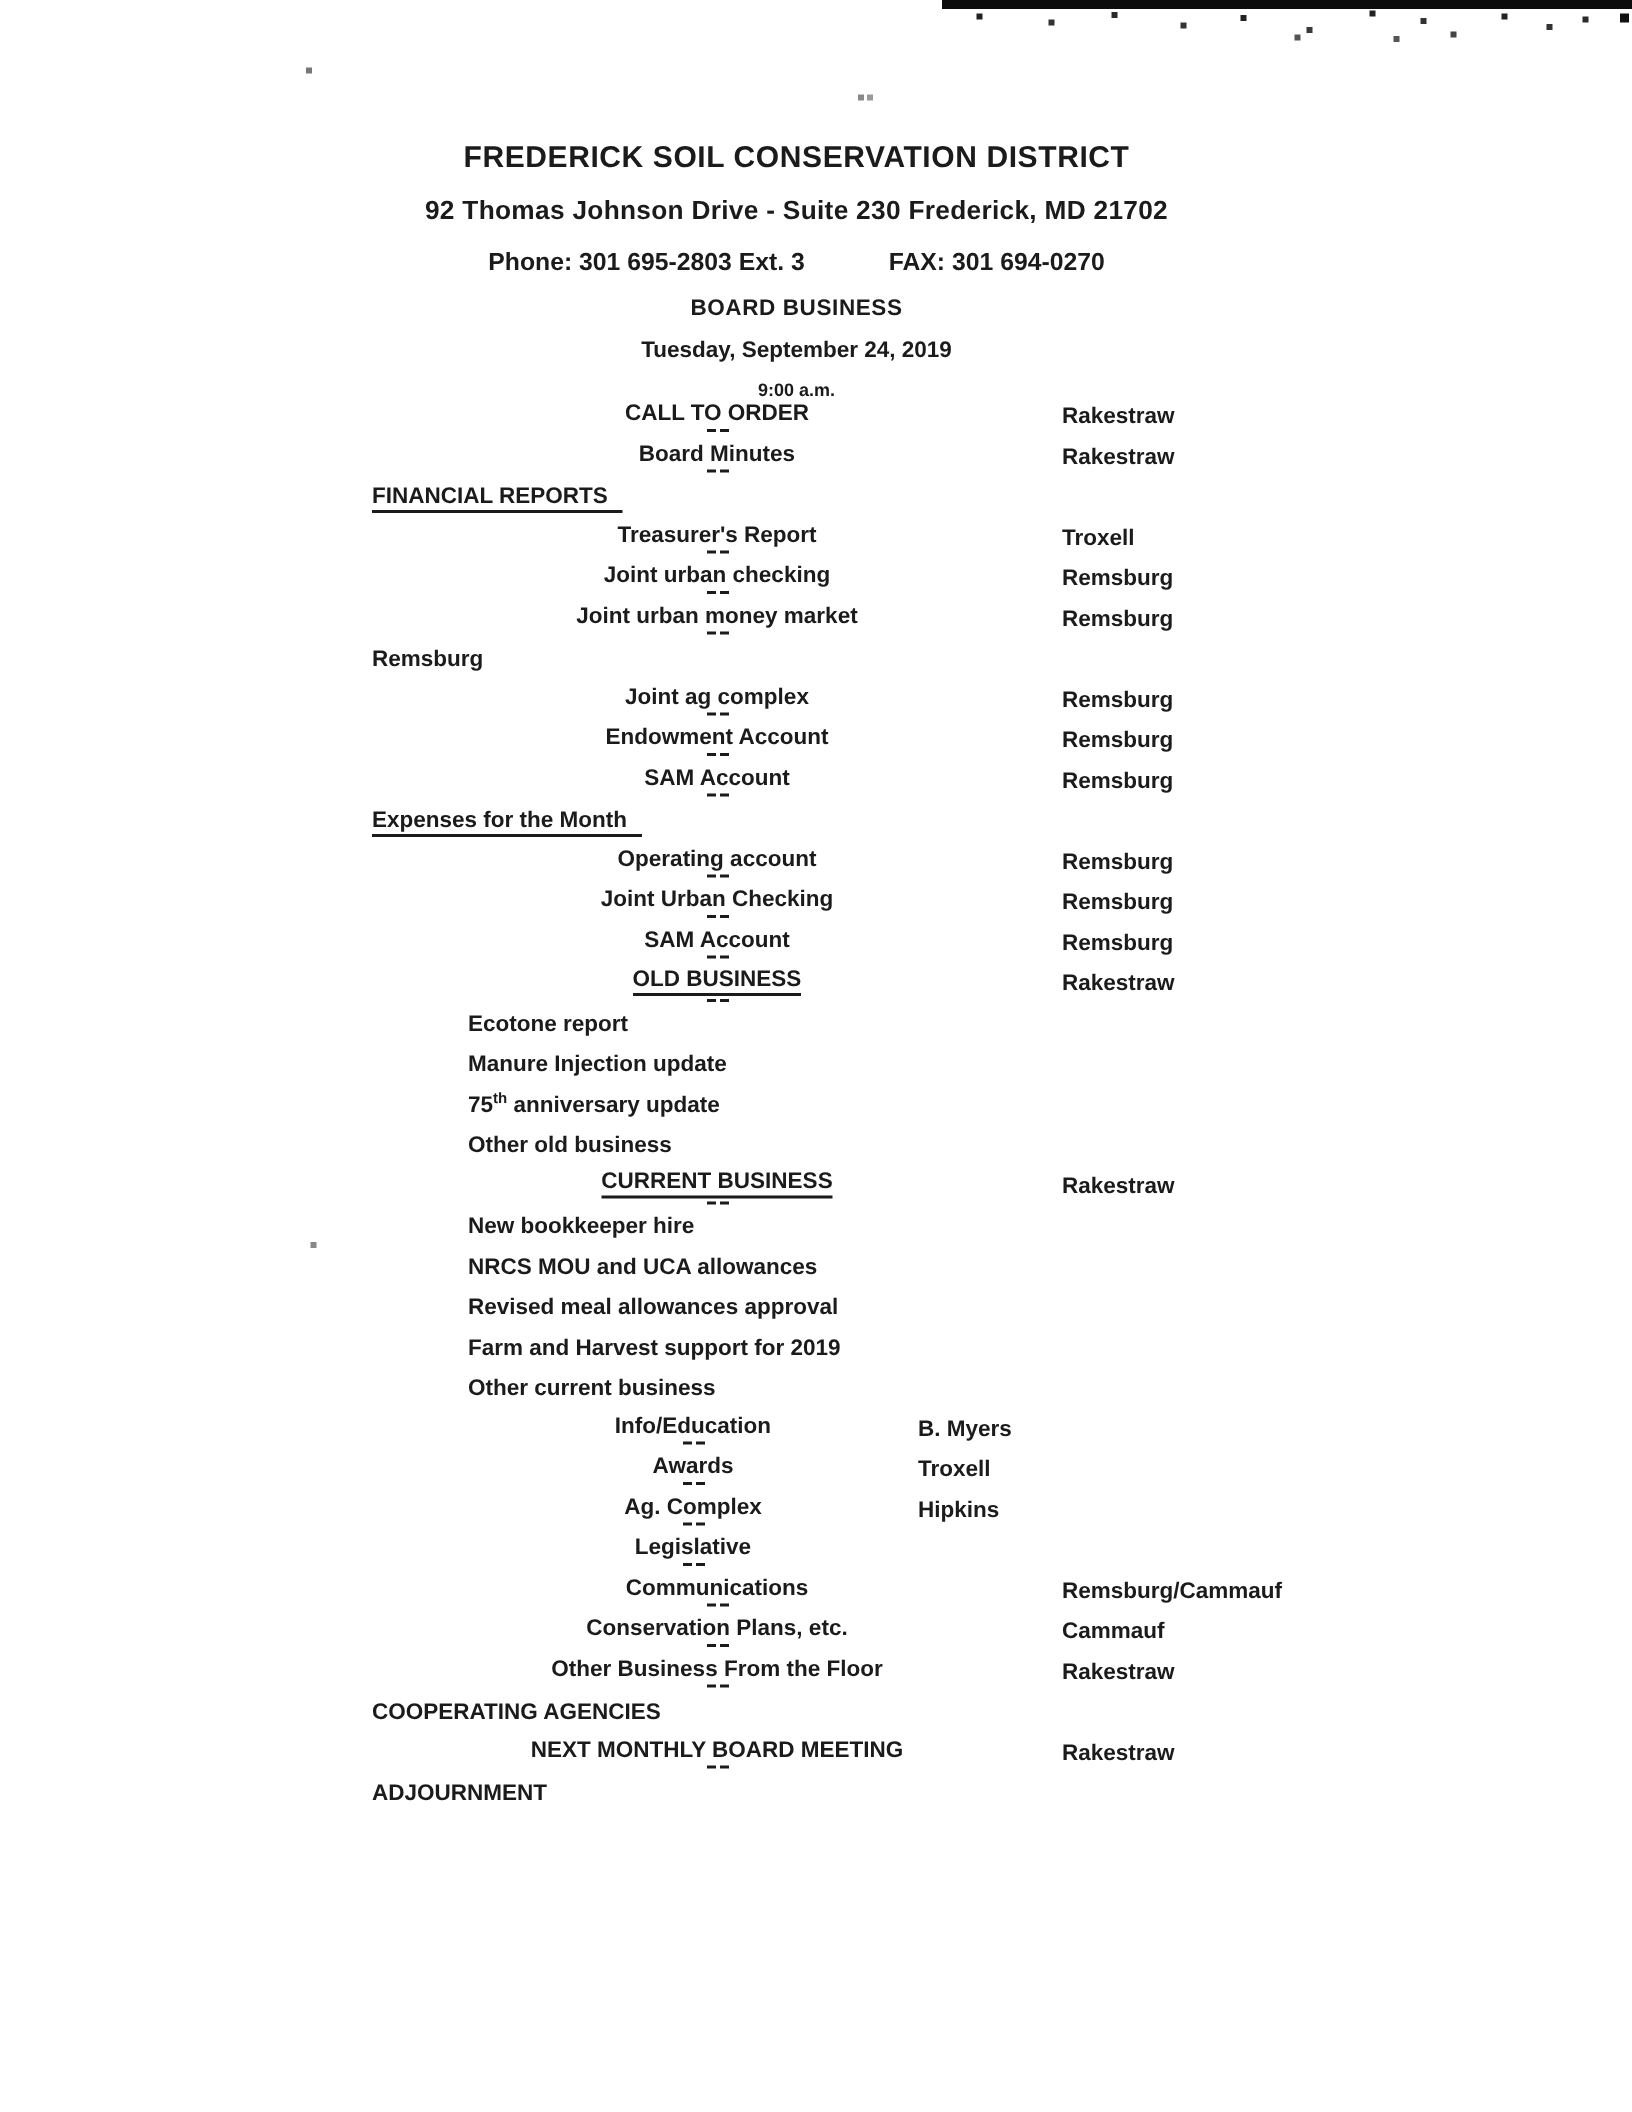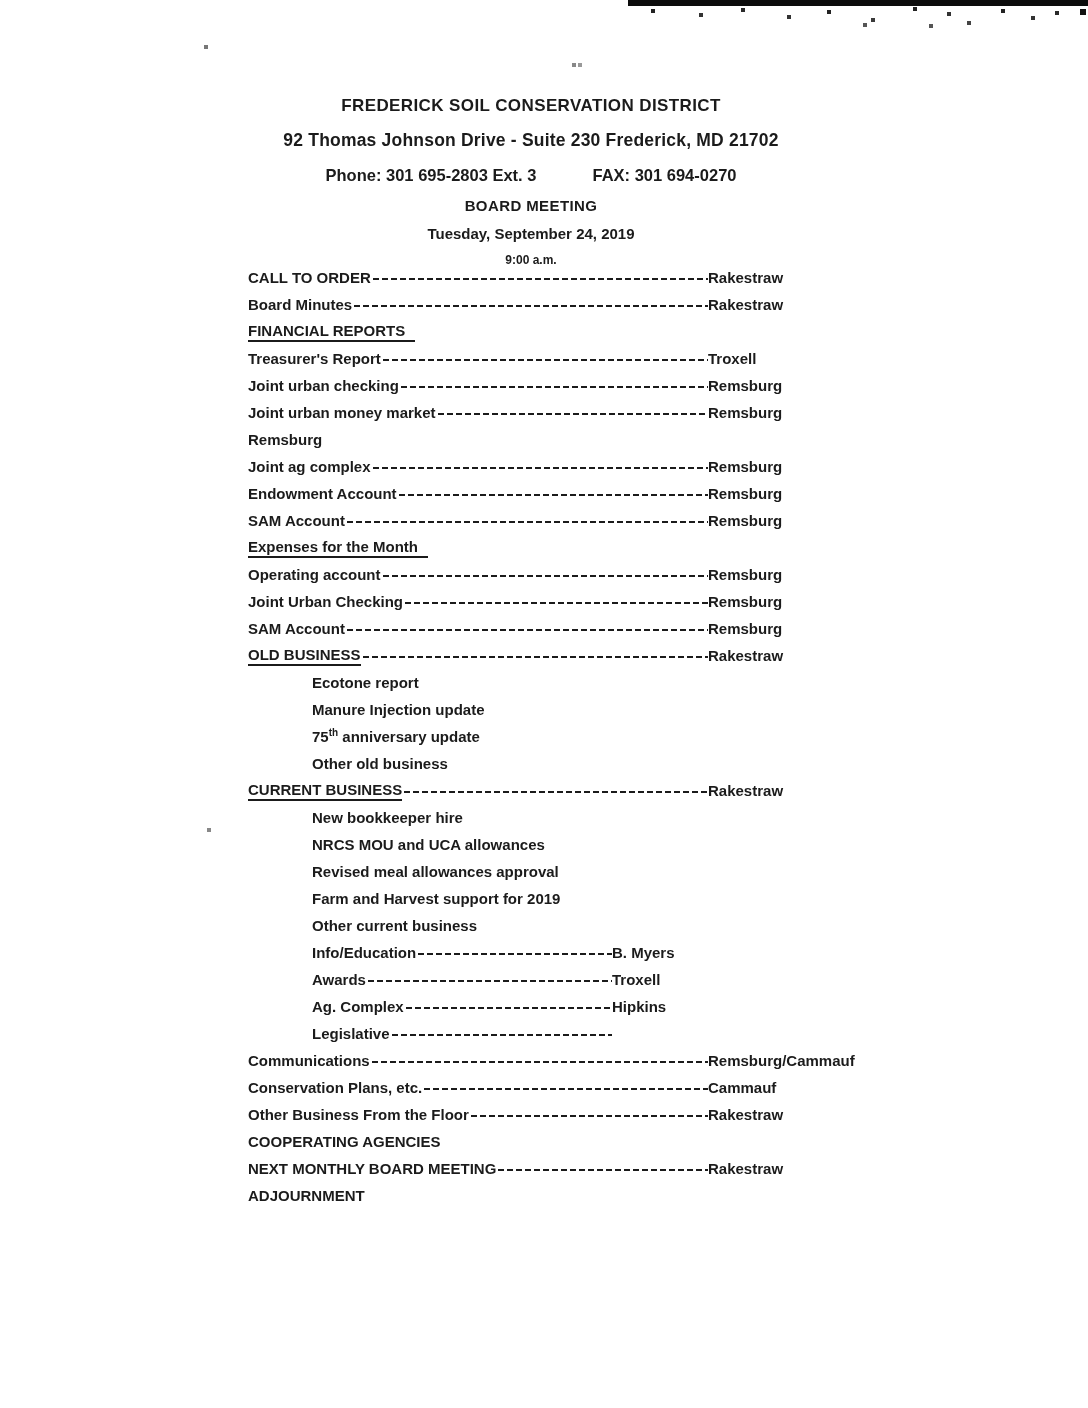--- a/index.html
+++ b/index.html
@@ -30,37 +30,37 @@
       205px 46px 0 1px #777,
       573px 64px 0 1px #888, 579px 64px 0 1px #999,
       208px 829px 0 1px #888;
   }
 
   
   .header {
     position:absolute; top:88px; left:0; width:1062px;
     text-align:center; font-weight:bold; white-space:nowrap;
   }
-  .h-org   { font-size:17px; line-height:35px; letter-spacing:.4px; }
+  .h-org   { font-size:20px; line-height:35px; letter-spacing:.4px; }
   .h-addr  { font-size:17.5px; line-height:35px; letter-spacing:.2px; }
   .h-phone { font-size:16.5px; line-height:34px; }
   .h-phone .fax { margin-left:56px; }
   .h-meeting { font-size:15px; line-height:28px; letter-spacing:.4px; }
   .h-date  { font-size:15px; line-height:27px; }
   .h-time  { font-size:12px; line-height:27px; }
 
   
   .agenda {
     position:absolute; top:264px; left:248px; width:620px;
     font-size:15px; font-weight:bold;
   }
   .line {
     height:27px; display:flex; align-items:center; white-space:nowrap;
   }
-  .lead { display:flex; align-items:center; width:460px; min-width:0; }
+  .lead { display:flex; align-items:center; width:460px; min-width:0;flex-direction:column; }
   .lead.short { width:300px; margin-left:64px; }
   .label { flex:none; }
   .leader {
     flex:1 1 auto; height:2px; margin:2px 0 0 2px; min-width:16px;
     background:repeating-linear-gradient(90deg,#1b1b1b 0 6px, rgba(0,0,0,0) 6px 9px);
   }
   .name { flex:none; }
   .underline { border-bottom:2px solid #1b1b1b; padding-bottom:1px; }
   .underline.pad { padding-right:10px; }
   .indent { padding-left:64px; }
@@ -74,21 +74,21 @@
 
   <div class="scan-bar"></div>
   <div class="scan-speckles"></div>
 
   <div class="header">
     <div class="h-org">FREDERICK SOIL CONSERVATION DISTRICT</div>
     <div class="h-addr">92 Thomas Johnson Drive - Suite 230 Frederick, MD 21702</div>
     <div class="h-phone">
       <span>Phone: 301 695-2803 Ext. 3</span><span class="fax">FAX: 301 694-0270</span>
     </div>
-    <div class="h-meeting">BOARD MEETING</div>
+    <div class="h-meeting">BOARD BUSINESS</div>
     <div class="h-date">Tuesday, September 24, 2019</div>
     <div class="h-time">9:00 a.m.</div>
   </div>
 
   <div class="agenda" id="agenda">
       <div class="line">
         <div class="lead">
           <span class="label">CALL TO ORDER</span>
           <span class="leader"></span>
         </div>

